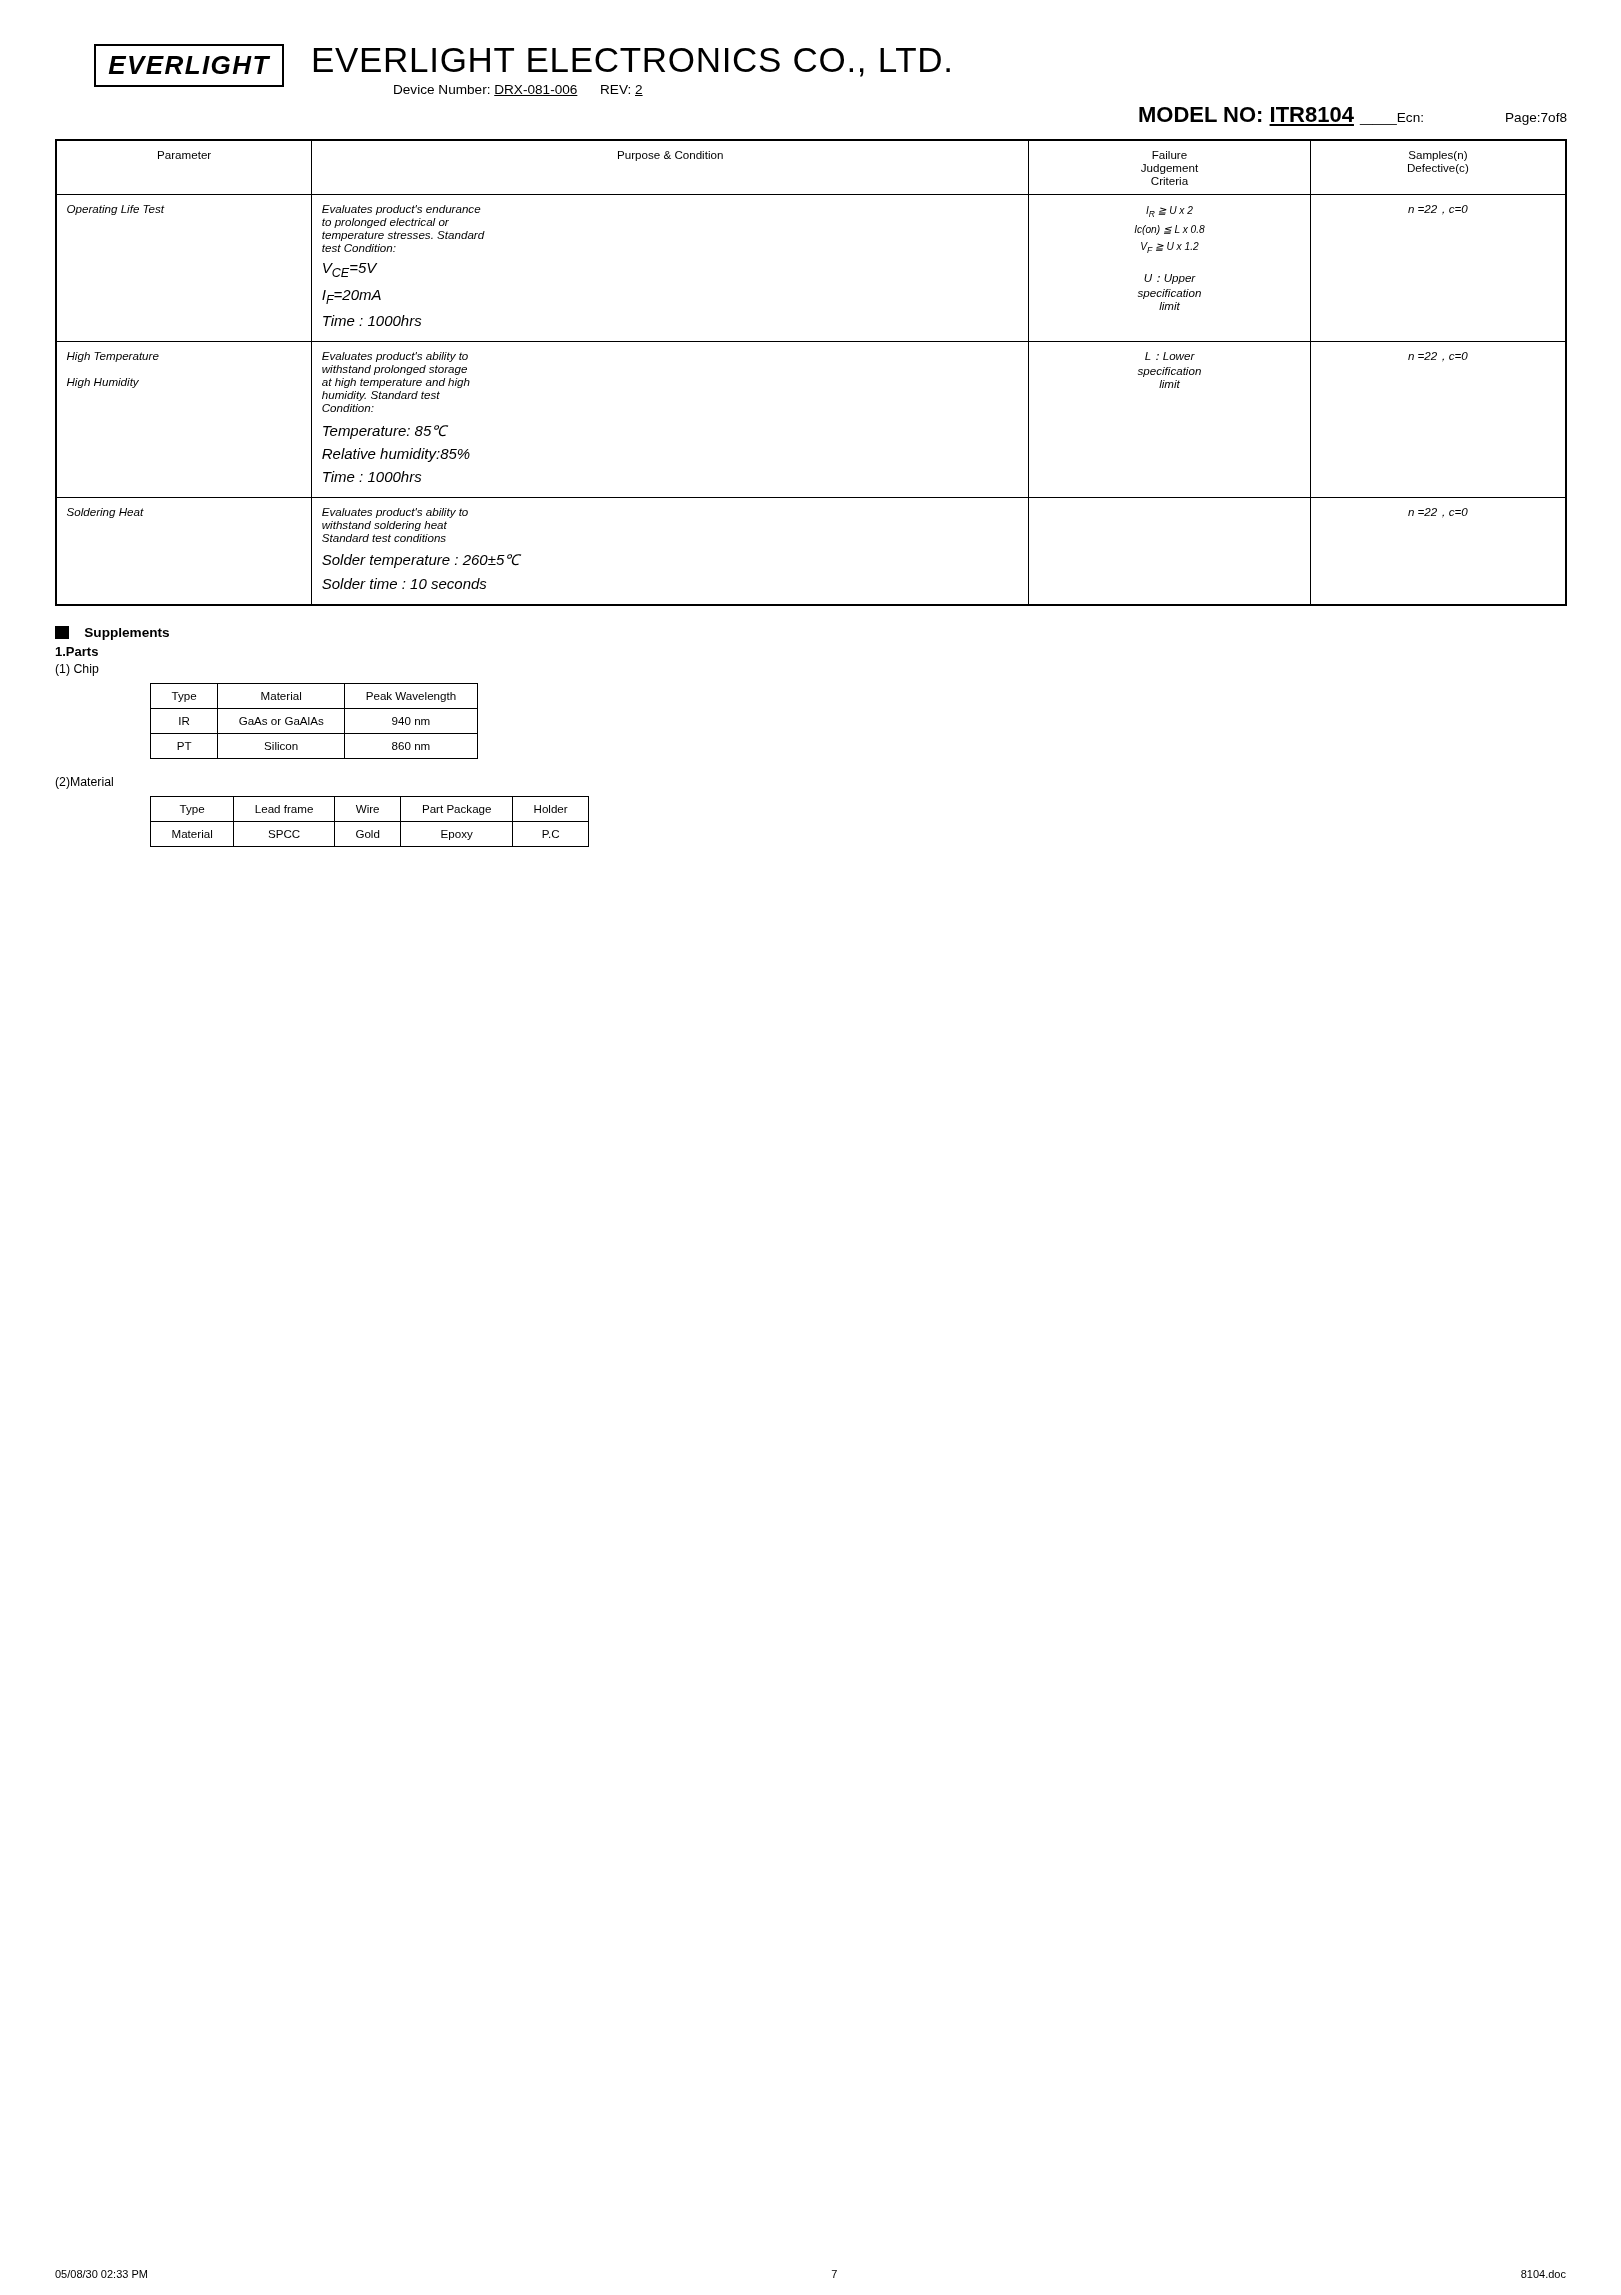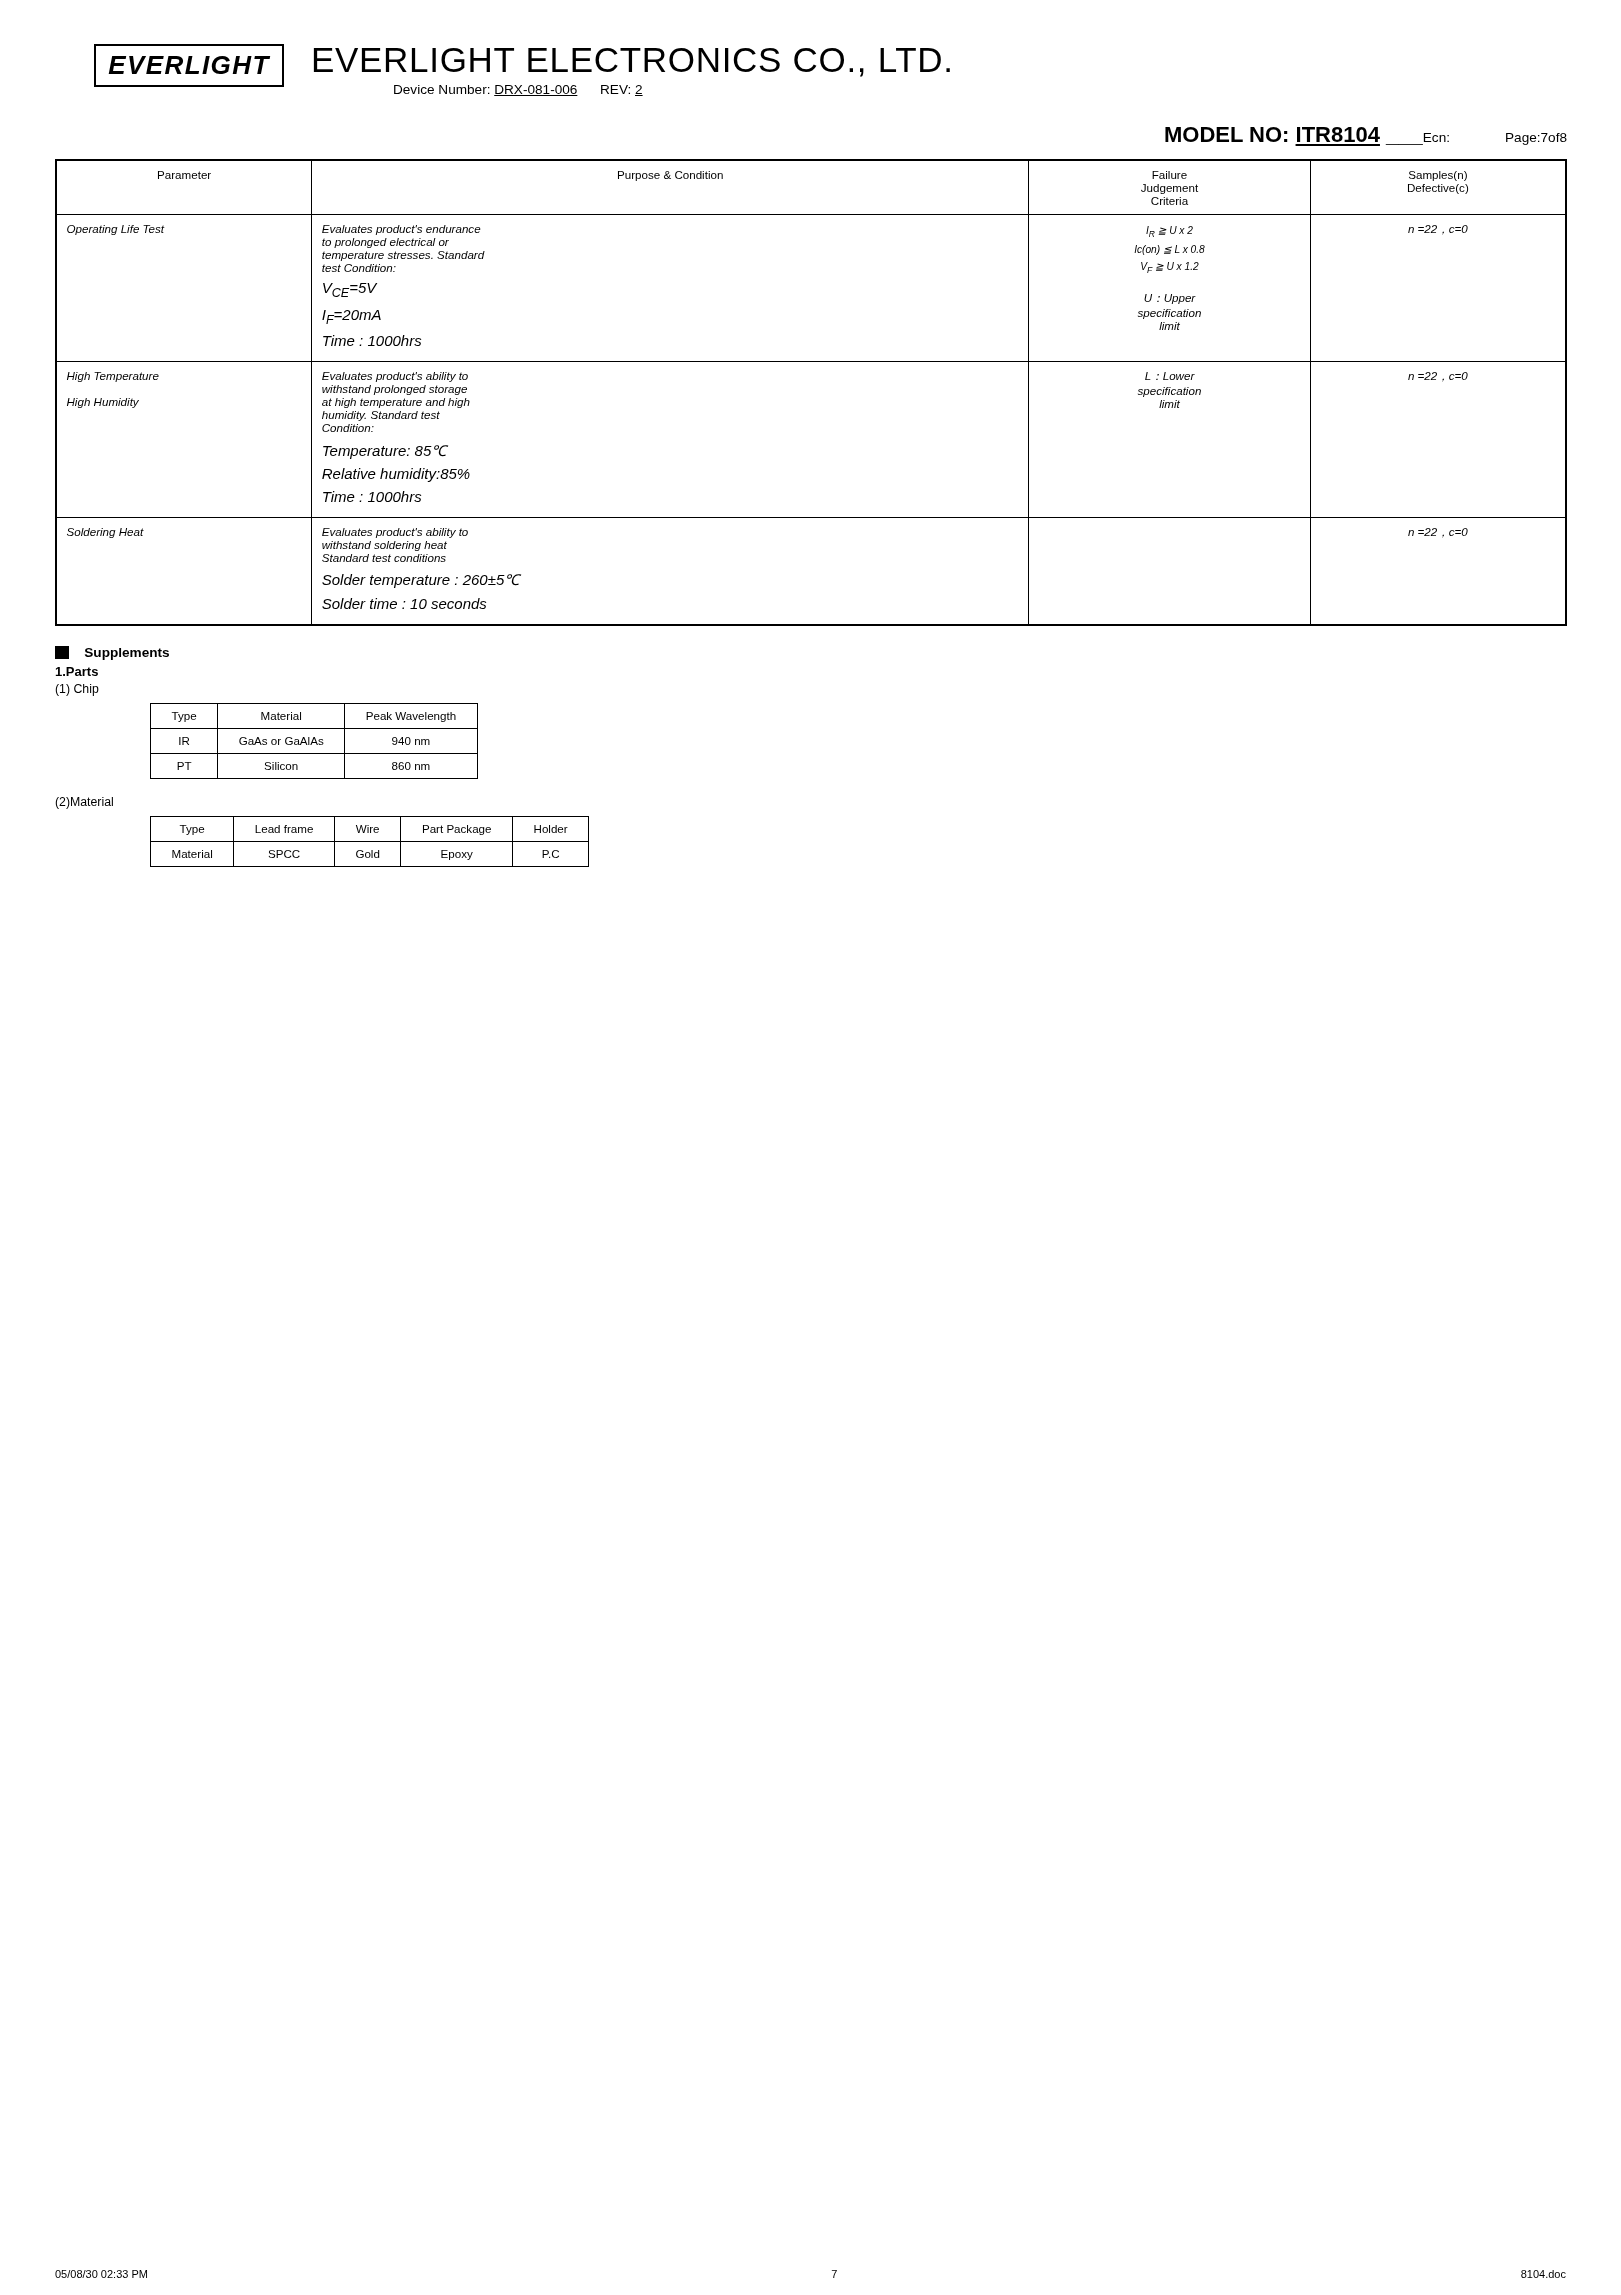--- a/index.html
+++ b/index.html
@@ -10,21 +10,21 @@
       color: #000;
       width: 1622px;
       min-height: 2295px;
       padding: 41px 55px 41px 55px;
     }
 
     
     .header {
       display: flex;
       align-items: flex-start;
-      margin-bottom: 25px;
+      margin-bottom: 5px;
       padding-left: 39px;
     }
     .logo-box {
       border: 2.7px solid #000;
       padding: 6.8px 12.3px;
       font-size: 26px;
       font-weight: 900;
       font-style: italic;
       letter-spacing: 1.4px;
       margin-right: 27px;
@@ -59,21 +59,21 @@
     .model-no {
       font-size: 22px;
       font-weight: bold;
     }
     .model-no span.underline {
       text-decoration: underline;
     }
     .ecn-page {
       font-size: 13.6px;
       display: flex;
-      gap: 55px;
+      gap: 81px;
     }
 
     
     .main-table-wrapper {
       border: 1.4px solid #000;
       margin-bottom: 19px;
     }
     .main-table {
       width: 100%;
       border-collapse: collapse;

